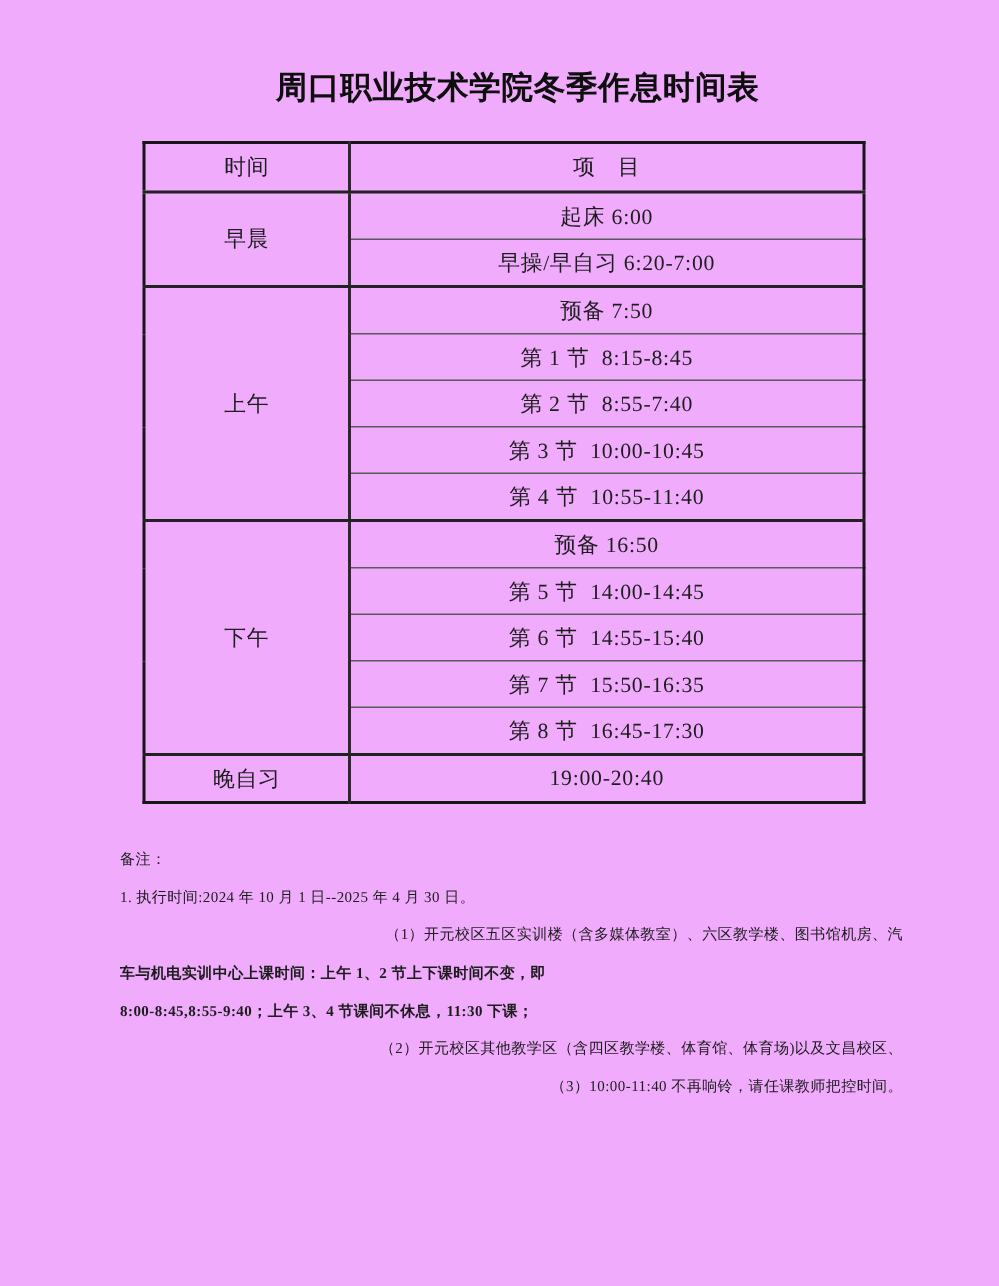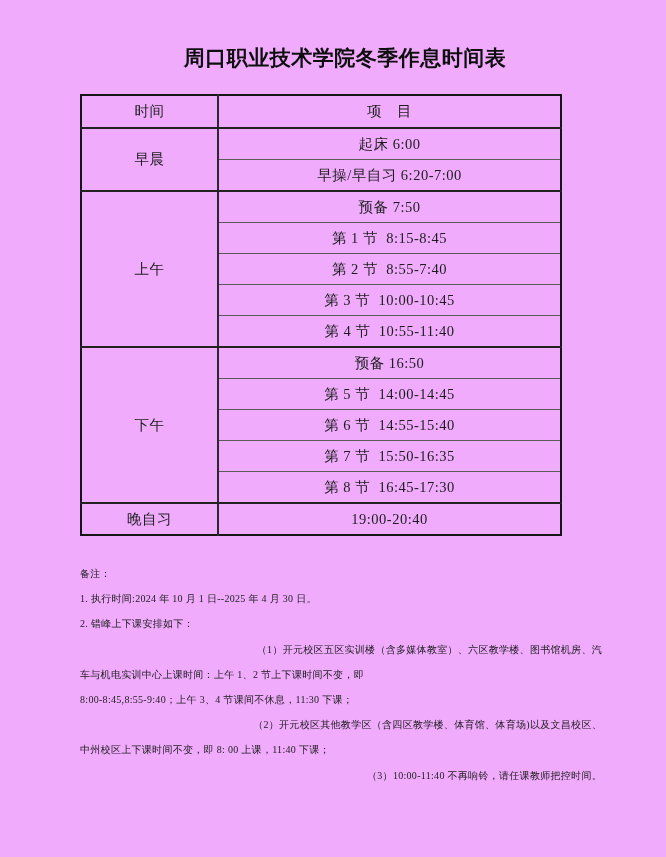--- a/index.html
+++ b/index.html
@@ -22,20 +22,21 @@
     line-height: 29px;
     font-weight: 700;
     color: #0e0e0e;
     font-family: "DejaVu Sans", "Liberation Sans", sans-serif;
     letter-spacing: 0.5px;
   }
   table.schedule {
     border-collapse: collapse;
     table-layout: fixed;
     width: 480px;
+    margin-left: 15px;
     border: 2px solid #161616;
     padding-left: 24px;
   }
   table.schedule td {
     border: 1px solid #5a5a5a;
     text-align: center;
     vertical-align: middle;
     height: 30px;
     padding: 0;
     font-size: 14.5px;
@@ -53,21 +54,21 @@
     width: 522px;
     font-size: 10px;
     line-height: 25.2px;
     color: #1c1c1c;
     letter-spacing: 0.3px;
   }
   .notes p { margin: 0; white-space: pre-wrap; }
   .n-head  { margin-left: 19px; font-weight: 400; }
   .n-item  { margin-left: 45px; }
   .n-para  { margin-left: 29px; text-align: right; }
-  .n-flush { margin-left: 0; }
+  .n-flush { margin-left: 0; font-weight: bold; }
 </style>
 </head>
 <body>
 
 <div class="page">
 
   <h1 class="title">周口职业技术学院冬季作息时间表</h1>
 
   <table class="schedule">
     <colgroup>
@@ -125,22 +126,20 @@
       <tr>
         <td class="c1">晚自习</td>
         <td class="c2">19:00-20:40</td>
       </tr>
     </tbody>
   </table>
 
   <div class="notes">
     <p class="n-head">备注：</p>
     <p class="n-item">1. 执行时间:2024 年 10 月 1 日--2025 年 4 月 30 日。</p>
-    <p class="n-item">2. 错峰上下课安排如下：</p>
     <p class="n-para">（1）开元校区五区实训楼（含多媒体教室）、六区教学楼、图书馆机房、汽</p>
     <p class="n-flush">车与机电实训中心上课时间：上午 1、2 节上下课时间不变，即</p>
     <p class="n-flush">8:00-8:45,8:55-9:40；上午 3、4 节课间不休息，11:30 下课；</p>
     <p class="n-para">（2）开元校区其他教学区（含四区教学楼、体育馆、体育场)以及文昌校区、</p>
-    <p class="n-flush">中州校区上下课时间不变，即 8: 00 上课，11:40 下课；</p>
     <p class="n-para">（3）10:00-11:40 不再响铃，请任课教师把控时间。</p>
   </div>
 
 </div>
 
 </body></html>

